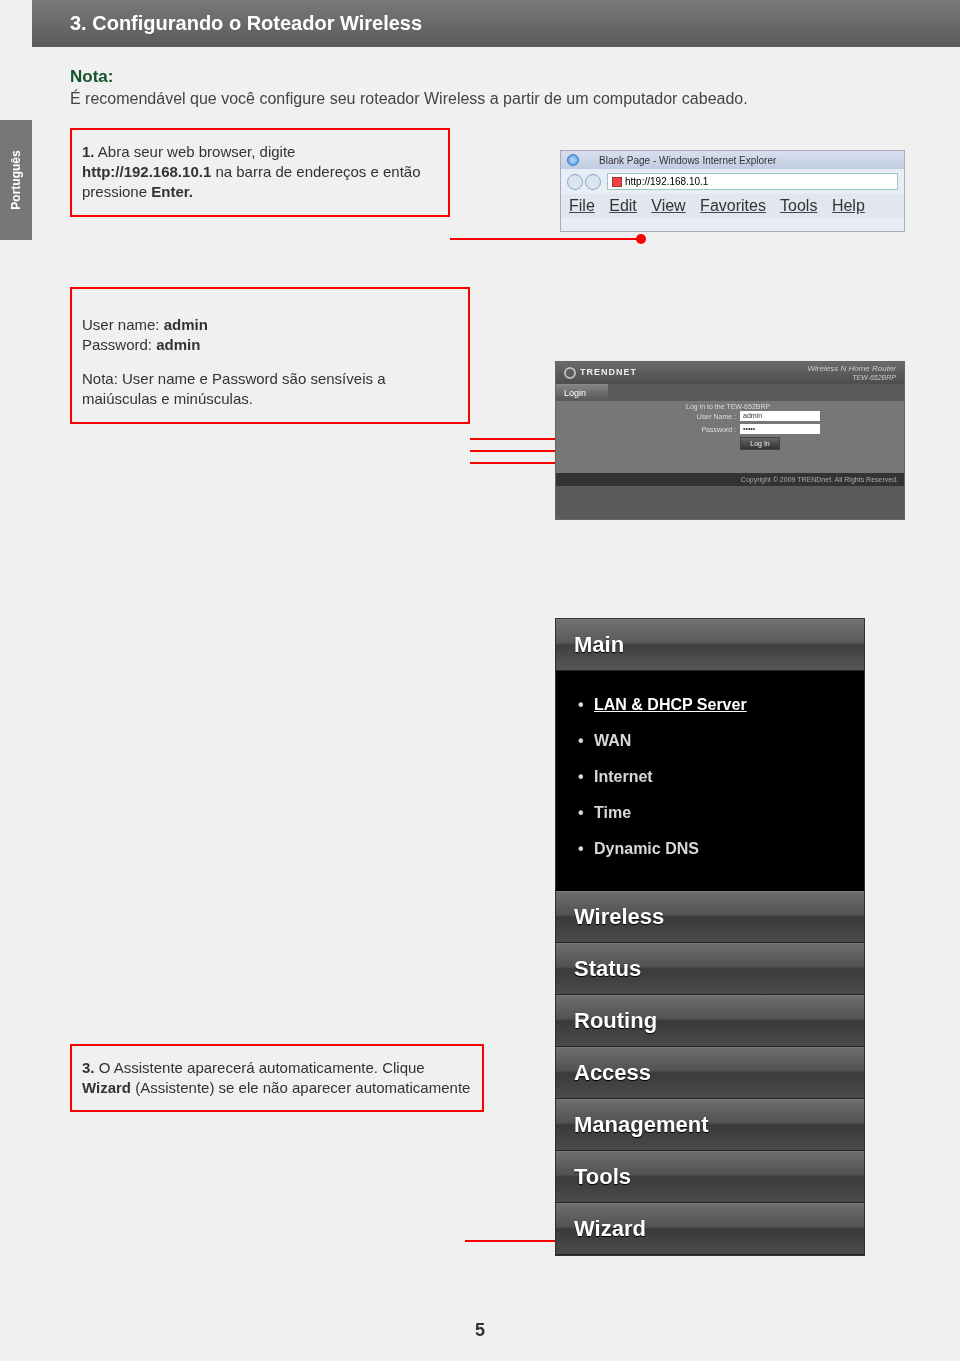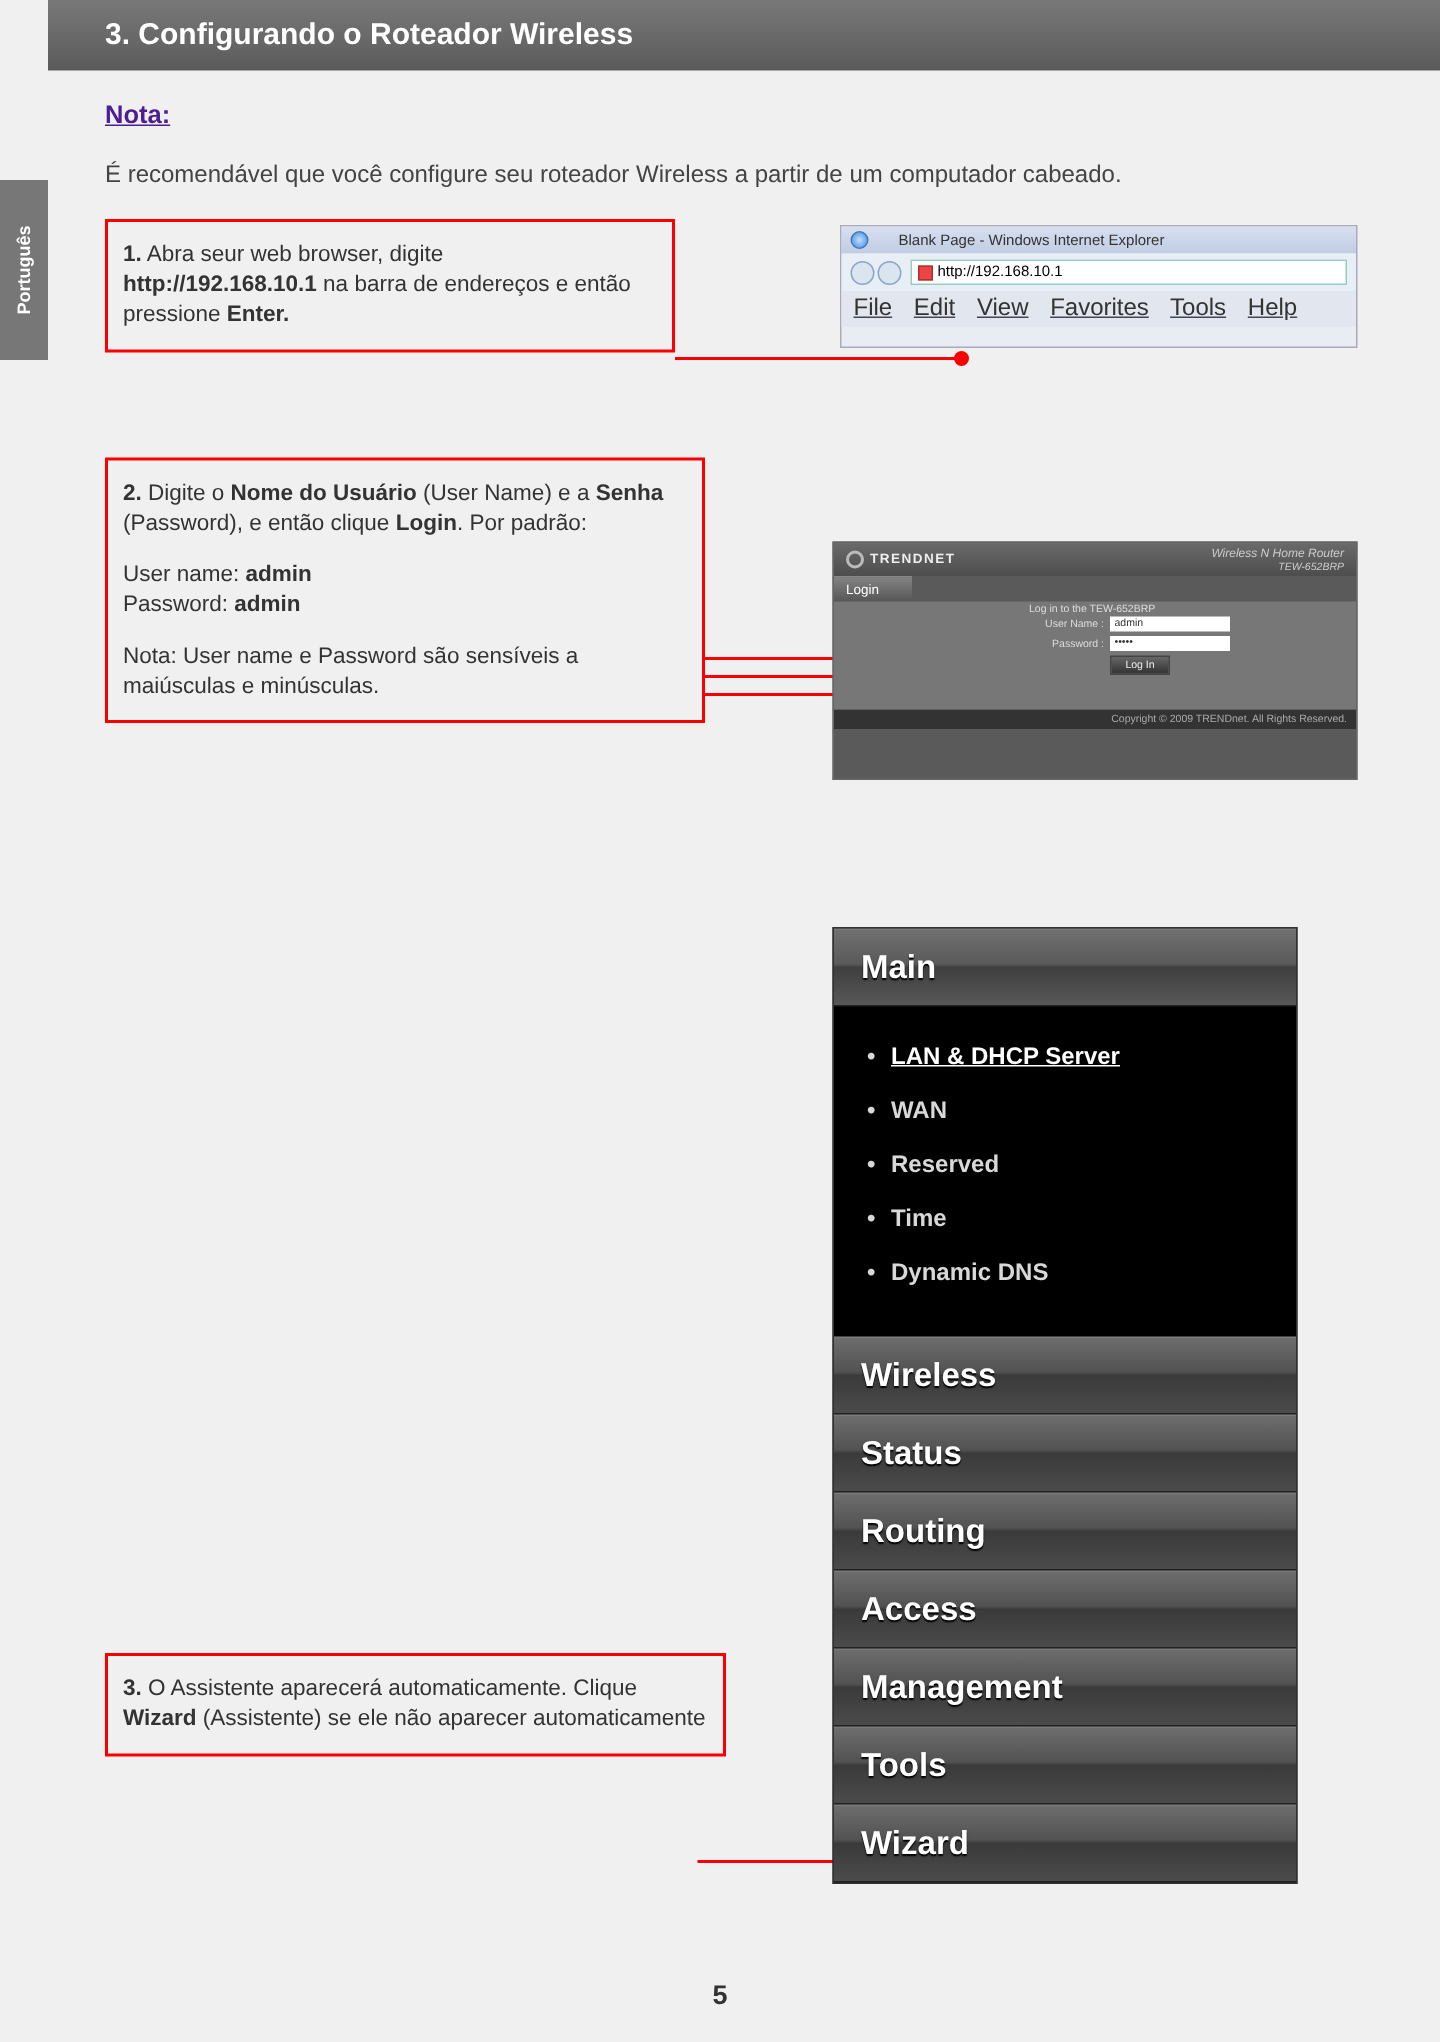--- a/index.html
+++ b/index.html
@@ -35,25 +35,24 @@
   }
   .side-tab span {
     transform: rotate(-90deg);
     white-space: nowrap;
   }
   .content {
     padding: 20px 60px 20px 70px;
     position: relative;
   }
   .nota-heading {
-    text-decoration: underline;
     font-weight: bold;
     font-size: 17px;
-    color: #4c1d95;
-    margin-bottom: 20px;
+    color: #14532d;
+    margin-bottom: 2px;
   }
   .intro-text {
     font-size: 16px;
     color: #444;
     margin-bottom: 18px;
     line-height: 1.3;
   }
   .step-box {
     border: 2px solid #fa0000;
     padding: 12px 10px;
@@ -290,23 +289,20 @@
   <div class="step-box step1">
     <p>
       <span class="bold">1.</span><span> Abra seur web browser, digite</span><br>
       <span class="bold">http://192.168.10.1</span><span> na barra de endereços e então pressione </span><span class="bold">Enter.</span>
     </p>
   </div>
   <div class="red-line" style="left:450px; top:191px; width:190px;"></div>
   <div class="red-dot" style="left:636px; top:187px;"></div>
 
   <div class="step-box step2">
-    <p>
-      <span class="bold">2.</span><span> Digite o </span><span class="bold">Nome do Usuário</span><span> (User Name) e a </span><span class="bold">Senha</span><span> (Password), e então clique </span><span class="bold">Login</span><span>. Por padrão:</span>
-    </p>
     <p class="sub">
       <span>User name: </span><span class="bold">admin</span>
     </p>
     <p>
       <span>Password: </span><span class="bold">admin</span>
     </p>
     <p class="sub">Nota: User name e Password são sensíveis a maiúsculas e minúsculas.</p>
   </div>
   <div class="red-line" style="left:470px; top:391px; width:280px;"></div>
   <div class="red-dot" style="left:746px; top:387px;"></div>
@@ -371,21 +367,21 @@
     <div class="login-btn">Log In</div>
   </div>
   <div class="login-footer">Copyright © 2009 TRENDnet. All Rights Reserved.</div>
 </div>
 
 <div class="side-menu">
   <div class="section-head active">Main</div>
   <div class="sub-items">
     <div class="item">LAN &amp; DHCP Server</div>
     <div class="item">WAN</div>
-    <div class="item">Reserved</div>
+    <div class="item">Internet</div>
     <div class="item">Time</div>
     <div class="item">Dynamic DNS</div>
   </div>
   <div class="section-head">Wireless</div>
   <div class="section-head">Status</div>
   <div class="section-head">Routing</div>
   <div class="section-head">Access</div>
   <div class="section-head">Management</div>
   <div class="section-head">Tools</div>
   <div class="section-head">Wizard</div>

